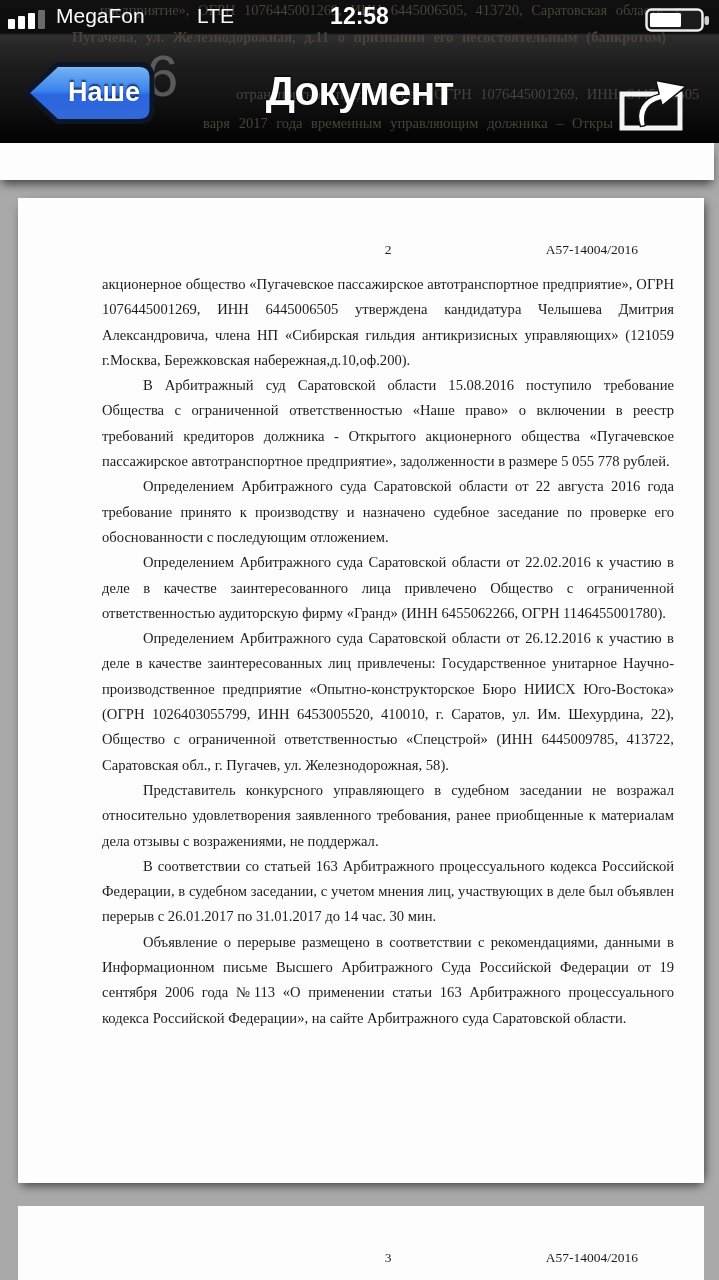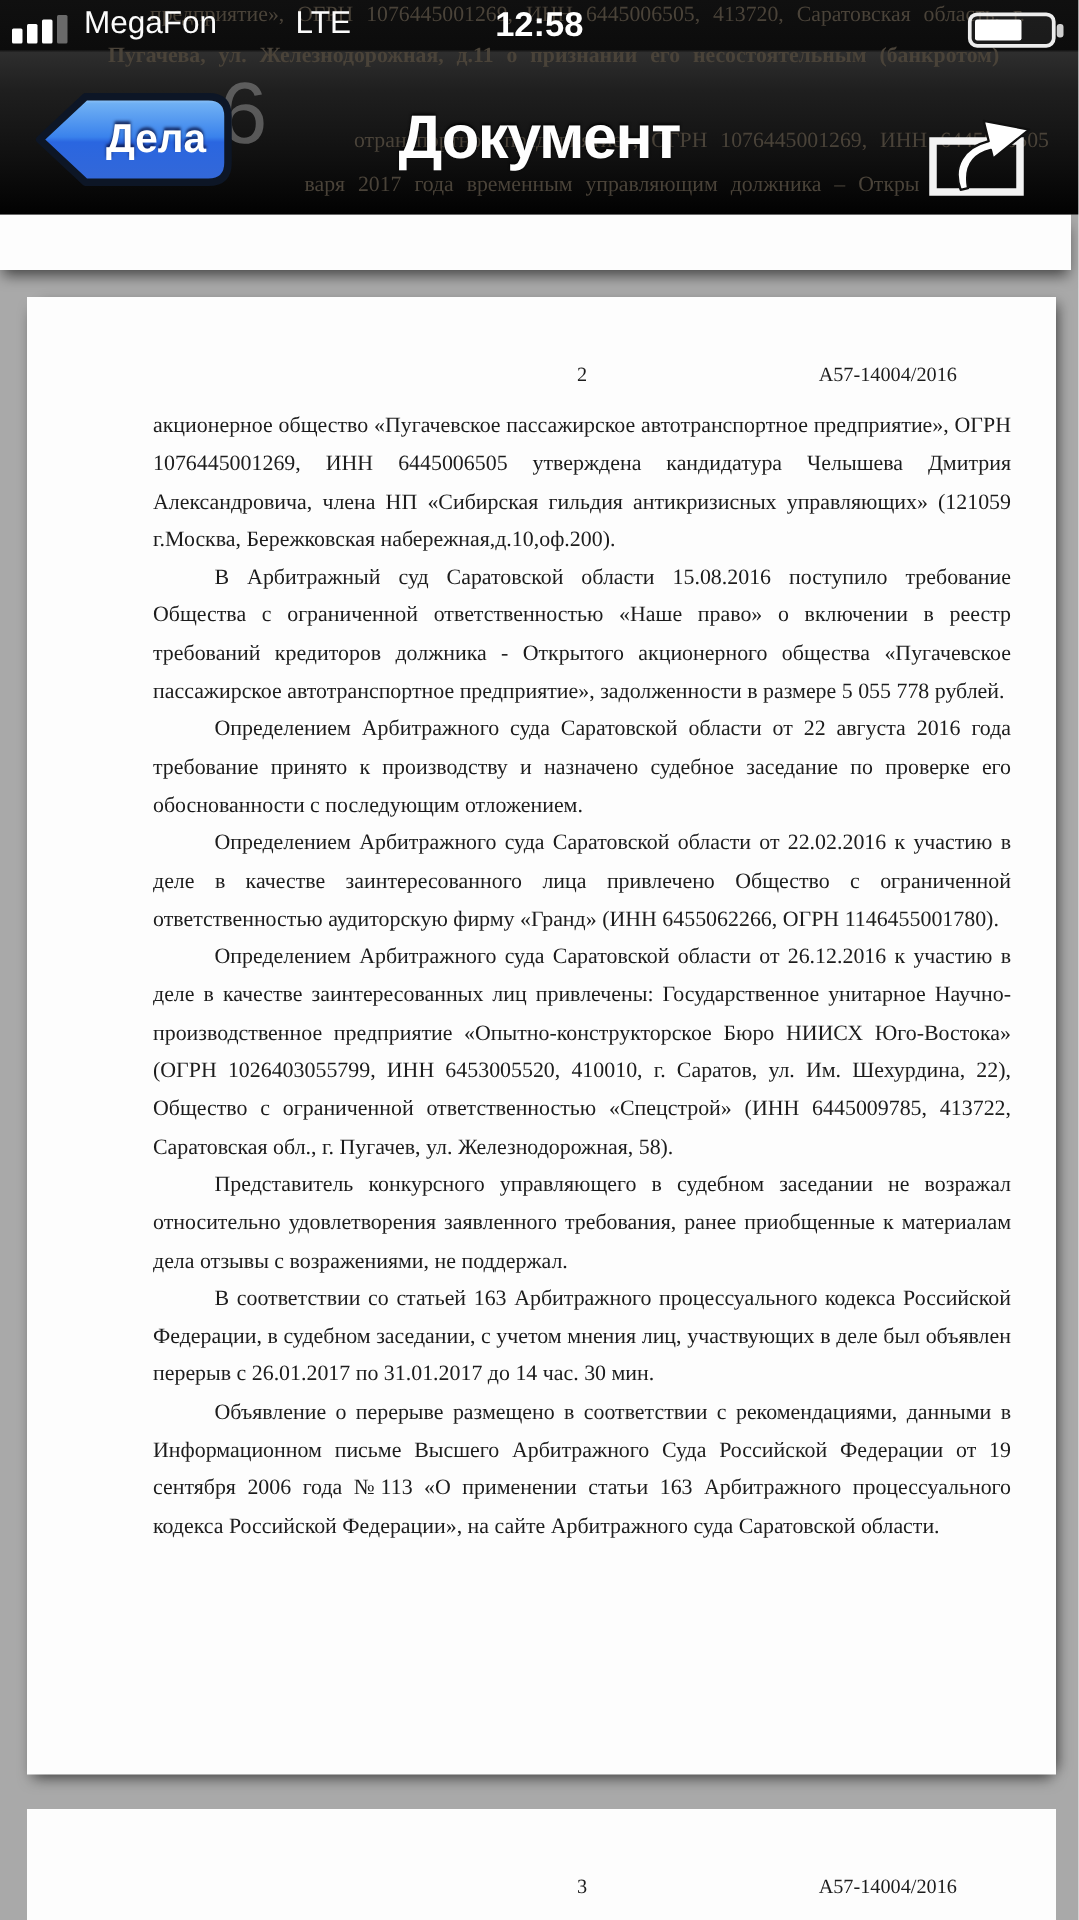--- a/index.html
+++ b/index.html
@@ -153,21 +153,21 @@
           <linearGradient id="bbg" x1="0" y1="0" x2="0" y2="1">
             <stop offset="0" stop-color="#a8d2fa"></stop>
             <stop offset="0.08" stop-color="#6fb0f4"></stop>
             <stop offset="0.47" stop-color="#3a82ec"></stop>
             <stop offset="0.53" stop-color="#2a66e0"></stop>
             <stop offset="1" stop-color="#3468d8"></stop>
           </linearGradient>
         </defs>
         <path d="M4.5 35 L35 6.5 L117 6.5 Q130 6.5 130 19.5 L130 50.5 Q130 63.5 117 63.5 L35 63.5 Z" fill="url(#bbg)" stroke="#0d1626" stroke-width="5" stroke-linejoin="round"></path>
       </svg>
-      <div class="back-label">Дела</div>
+      <div class="back-label">Наше</div>
     </div>
 
     <div class="nav-title">Документ</div>
 
     <div class="share-button">
       <svg width="78" height="66" viewBox="0 0 78 66">
         <rect x="6" y="26" width="58" height="34" fill="none" stroke="#f3f3f3" stroke-width="5"></rect>
         <g transform="rotate(-14 40 30)">
           <path d="M18 54 C16 37 27 27 44 27 L44 13 L72 26 L44 39 L44 33 C31 33 24 40 23 54 Z" fill="#ffffff" stroke="#101010" stroke-width="1.5" stroke-linejoin="round"></path>
         </g>

